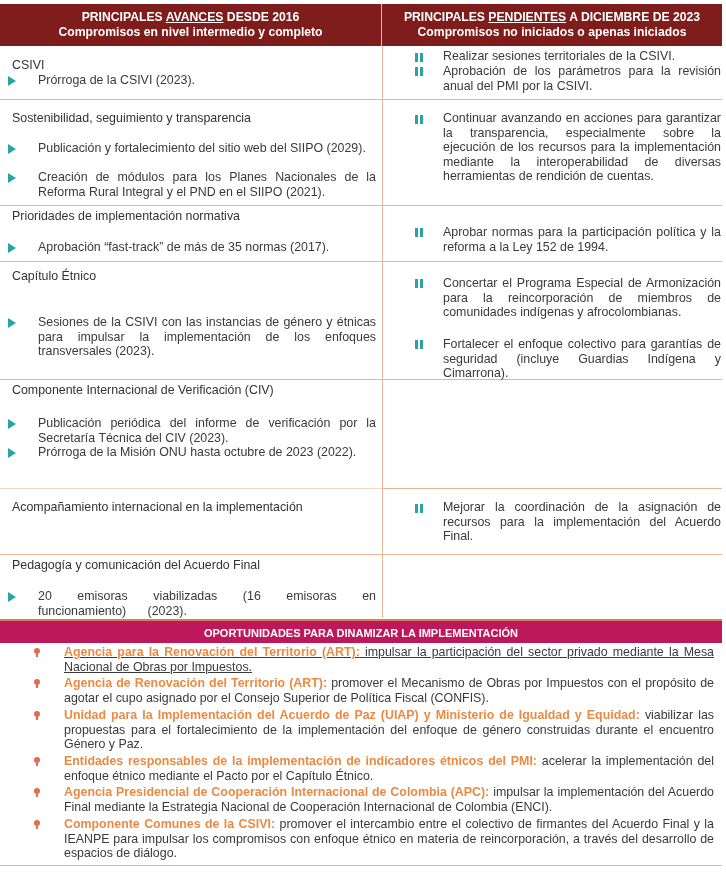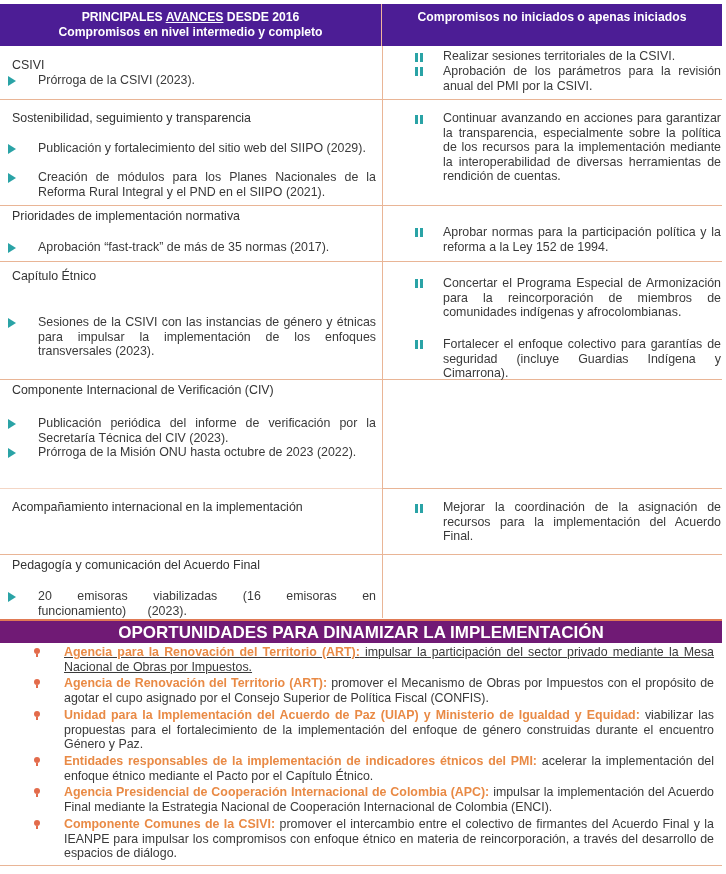--- a/index.html
+++ b/index.html
@@ -1,52 +1,53 @@
 <!DOCTYPE html>
 <html><head>
 <meta charset="utf-8">
 <style>
   * { box-sizing: border-box; margin: 0; padding: 0; }
   html, body { width: 726px; height: 874px; background: #ffffff; overflow: hidden; }
   body { font-family: "Liberation Sans", sans-serif; color: #3a3a3a; font-size: 12.4px; line-height: 14.6px; position: relative; }
 
-  .hdr { position: absolute; top: 4px; left: 0; width: 722px; height: 42px; background: #4c1d95; display: flex; }
+  .hdr { position: absolute; top: 4px; left: 0; width: 722px; height: 42px; background: #7f1d1d; display: flex; }
   .hdr-cell { flex: 1; color: #fff; font-weight: bold; font-size: 12.2px; line-height: 15px; text-align: center; padding-top: 6px; }
   .hdr-cell.left { width: 382px; flex: none; border-right: 1px solid #f1b59d; }
   .hdr-cell u { text-decoration: underline; }
 
   .row { position: absolute; left: 0; width: 722px; border-bottom: 1px solid #e9b596; }
   .vline { position: absolute; left: 382px; top: 46px; width: 1px; height: 572px; background: #e9b596; }
 
   .topic { position: absolute; left: 12px; font-size: 12.4px; color: #333; }
   .item { position: absolute; left: 38px; width: 338px; text-align: justify; text-align-last: left; }
   .tri { position: absolute; left: 8px; width: 0; height: 0; border-top: 5px solid transparent; border-bottom: 5px solid transparent; border-left: 8px solid #2aa3a6; }
 
   .ritem { position: absolute; left: 60px; width: 278px; text-align: justify; }
   .pause { position: absolute; left: 32px; width: 9px; height: 9px; }
   .pause::before, .pause::after { content: ""; position: absolute; top: 0; width: 3px; height: 9px; background: #2aa3a6; }
   .pause::before { left: 0; } .pause::after { left: 5px; }
 
-  .opp-hdr { position: absolute; top: 619px; left: 0; width: 722px; height: 24px; background: #701a75; color: #fff; font-weight: bold; font-size: 17px; line-height: 24px; text-align: center; border-top: 2px solid #e07a55; }
+  .opp-hdr { position: absolute; top: 619px; left: 0; width: 722px; height: 24px; background: #be185d; color: #fff; font-weight: bold; font-size: 11px; line-height: 24px; text-align: center; border-top: 2px solid #e07a55; }
   .opp { position: absolute; left: 64px; width: 650px; text-align: justify; font-size: 12.4px; line-height: 14.6px; }
   .opp .org { color: #e98a45; font-weight: bold; }
   .bulb { position: absolute; left: 34px; width: 6px; height: 10px; }
   .bulb::before { content: ""; position: absolute; left: 0; top: 0; width: 6px; height: 6px; border-radius: 50%; background: #e36b4b; }
   .bulb::after { content: ""; position: absolute; left: 2px; top: 6px; width: 2px; height: 3px; background: #e36b4b; }
   .bottom-line { position: absolute; top: 865px; left: 0; width: 722px; height: 1px; background: #e9b596; }
 </style>
 </head>
 <body>
 
 <div class="hdr">
   <div class="hdr-cell left">
     <div><span>PRINCIPALES </span><u>AVANCES</u><span> DESDE 2016</span></div>
     <div>Compromisos en nivel intermedio y completo</div>
   </div>
   <div class="hdr-cell">
+    <div><span>PRINCIPALES </span><u>PENDIENTES</u><span> A DICIEMBRE DE 2023</span></div>
     <div>Compromisos no iniciados o apenas iniciados</div>
   </div>
 </div>
 
 <div class="vline"></div>
 
 <div class="row" style="top:40px;height:60px;">
   <div class="topic" style="top:18px;">CSIVI</div>
   <span class="tri" style="top:36px;"></span>
   <div class="item" style="top:33px;">Prórroga de la CSIVI (2023).</div>
@@ -56,21 +57,21 @@
   <div class="ritem" style="top:24px;left:443px;">Aprobación de los parámetros para la revisión anual del PMI por la CSIVI.</div>
 </div>
 
 <div class="row" style="top:106px;height:100px;">
   <div class="topic" style="top:5px;">Sostenibilidad, seguimiento y transparencia</div>
   <span class="tri" style="top:38px;"></span>
   <div class="item" style="top:35px;">Publicación y fortalecimiento del sitio web del SIIPO (2029).</div>
   <span class="tri" style="top:67px;"></span>
   <div class="item" style="top:64px;">Creación de módulos para los Planes Nacionales de la Reforma Rural Integral y el PND en el SIIPO (2021).</div>
   <span class="pause" style="top:9px;left:415px;"></span>
-  <div class="ritem" style="top:5px;left:443px;">Continuar avanzando en acciones para garantizar la transparencia, especialmente sobre la política de los recursos para la implementación mediante la interoperabilidad de diversas herramientas de rendición de cuentas.</div>
+  <div class="ritem" style="top:5px;left:443px;">Continuar avanzando en acciones para garantizar la transparencia, especialmente sobre la ejecución de los recursos para la implementación mediante la interoperabilidad de diversas herramientas de rendición de cuentas.</div>
 </div>
 
 <div class="row" style="top:206px;height:56px;">
   <div class="topic" style="top:3px;">Prioridades de implementación normativa</div>
   <span class="tri" style="top:37px;"></span>
   <div class="item" style="top:34px;">Aprobación “fast-track” de más de 35 normas (2017).</div>
   <span class="pause" style="top:22px;left:415px;"></span>
   <div class="ritem" style="top:19px;left:443px;">Aprobar normas para la participación política y la reforma a la Ley 152 de 1994.</div>
 </div>
 

